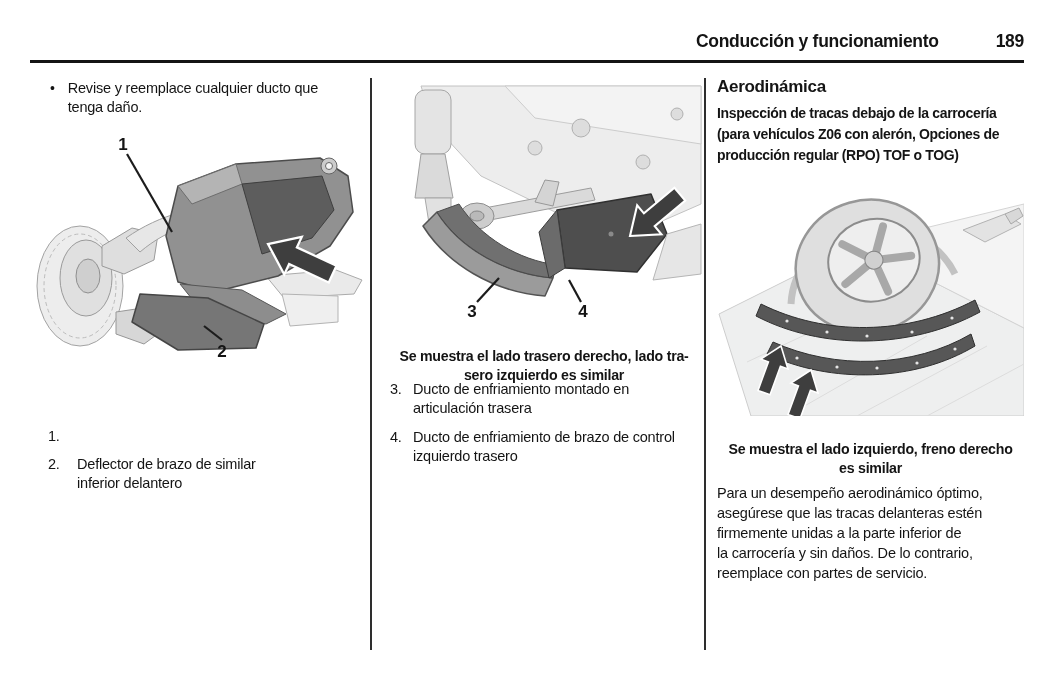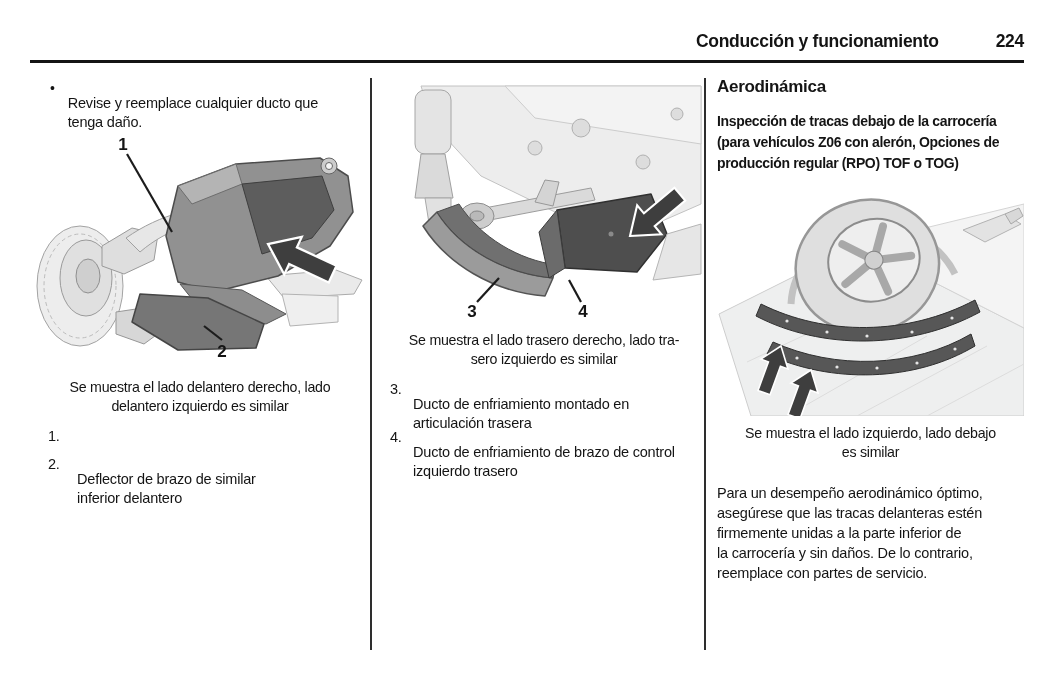--- a/index.html
+++ b/index.html
@@ -13,52 +13,52 @@
     display:flex; justify-content:flex-end; align-items:baseline; gap:57px;
     font-weight:bold; font-size:17.5px; letter-spacing:-0.3px;
   }
   .rule { position:absolute; left:30px; top:60px; width:994px; height:3px; background:#141414; }
   .vdiv { position:absolute; top:78px; height:595px; width:2px; background:#2e2e2e; }
   .vdiv1 { left:370px; } .vdiv2 { left:704px; }
   .col { position:absolute; top:0; height:700px; }
   .col1 { left:30px;  width:340px; }
   .col2 { left:385px; width:318px; }
   .col3 { left:717px; width:307px; }
-  .pre { white-space:pre-line;margin-top:15px; }
+  .pre { white-space:pre-line; }
   .body-text { font-size:14.5px; line-height:19px; letter-spacing:-0.2px; }
   .bullet-item { position:absolute; top:79px; left:20px; display:flex; gap:13px; }
   .bullet-glyph { font-size:14px; line-height:19px; }
   .caption {
-    position:absolute; left:0; width:100%; font-weight:normal; text-align:center;
-    font-size:14.2px; line-height:19px; letter-spacing:-0.25px; white-space:pre-line;
+    position:absolute; left:0; width:100%; font-weight:bold; text-align:center;
+    font-size:14.2px; line-height:19px; letter-spacing:-0.25px; white-space:pre-line;margin-top:16px;
   }
   .li { position:absolute; display:flex; }
   .li-num { flex:0 0 auto; }
   .col1 .li { left:18px; } .col1 .li-num { width:29px; }
   .col2 .li { left:5px;  } .col2 .li-num { width:23px; }
   .fig { position:absolute; left:0; }
   .fig svg { display:block; }
   .h2 { position:absolute; font-weight:bold; font-size:17px; letter-spacing:-0.3px; }
   .h3 {
     position:absolute; font-weight:bold; font-size:14px; line-height:21px;
-    letter-spacing:-0.35px; white-space:pre-line;margin-top:8px;
+    letter-spacing:-0.35px; white-space:pre-line;
   }
   .para { position:absolute; font-size:14.5px; line-height:20px; letter-spacing:-0.2px; white-space:pre-line; }
   .co { font-family:"Liberation Sans", sans-serif; font-weight:600; font-size:17px; fill:#141414; text-anchor:middle; }
   .leader { stroke:#1c1c1c; stroke-width:2.2; }
   .arrow { fill:#3e3e3e; stroke:#ffffff; stroke-width:2; }
 </style>
 </head>
 <body>
 
 <div class="page">
 
   <div class="hdr">
     <span>Conducción y funcionamiento</span>
-    <span>224</span>
+    <span>189</span>
   </div>
   <div class="rule"></div>
 
   <div class="vdiv vdiv1"></div>
   <div class="vdiv vdiv2"></div>
 
   <section class="col col1">
     <div class="bullet-item body-text">
       <span class="bullet-glyph">•</span>
       <span class="pre">Revise y reemplace cualquier ducto que
@@ -89,22 +89,20 @@
         <line class="leader" x1="97" y1="28" x2="142" y2="106"></line>
         <line class="leader" x1="192" y1="214" x2="174" y2="200"></line>
         <g transform="translate(238,118) rotate(205) scale(1.15)">
           <polygon class="arrow" points="0,0 -24,-18 -24,-8 -62,-8 -62,8 -24,8 -24,18"></polygon>
         </g>
         <text class="co" x="93" y="24">1</text>
         <text class="co" x="192" y="231">2</text>
       </svg>
     </div>
 
-    <p class="caption" style="top:378px;">Se muestra el lado delantero derecho, lado
-delantero izquierdo es similar</p>
 
     <div class="li body-text" style="top:427px;">
       <span class="li-num">1.</span>
     </div>
     <div class="li body-text" style="top:455px;">
       <span class="li-num">2.</span>
       <span class="pre">Deflector de brazo de similar
 inferior delantero</span>
     </div>
   </section>
@@ -205,21 +203,21 @@
         </g>
         <g transform="translate(64,160) rotate(-70) scale(0.8)">
           <polygon class="arrow" points="0,0 -24,-18 -24,-8 -62,-8 -62,8 -24,8 -24,18"></polygon>
         </g>
         <g transform="translate(94,184) rotate(-70) scale(0.8)">
           <polygon class="arrow" points="0,0 -24,-18 -24,-8 -62,-8 -62,8 -24,8 -24,18"></polygon>
         </g>
       </svg>
     </div>
 
-    <p class="caption" style="top:424px;">Se muestra el lado izquierdo, lado debajo
+    <p class="caption" style="top:424px;">Se muestra el lado izquierdo, freno derecho
 es similar</p>
     <p class="para" style="top:483px;">Para un desempeño aerodinámico óptimo,
 asegúrese que las tracas delanteras estén
 firmemente unidas a la parte inferior de
 la carrocería y sin daños. De lo contrario,
 reemplace con partes de servicio.</p>
   </section>
 
 </div>
 

